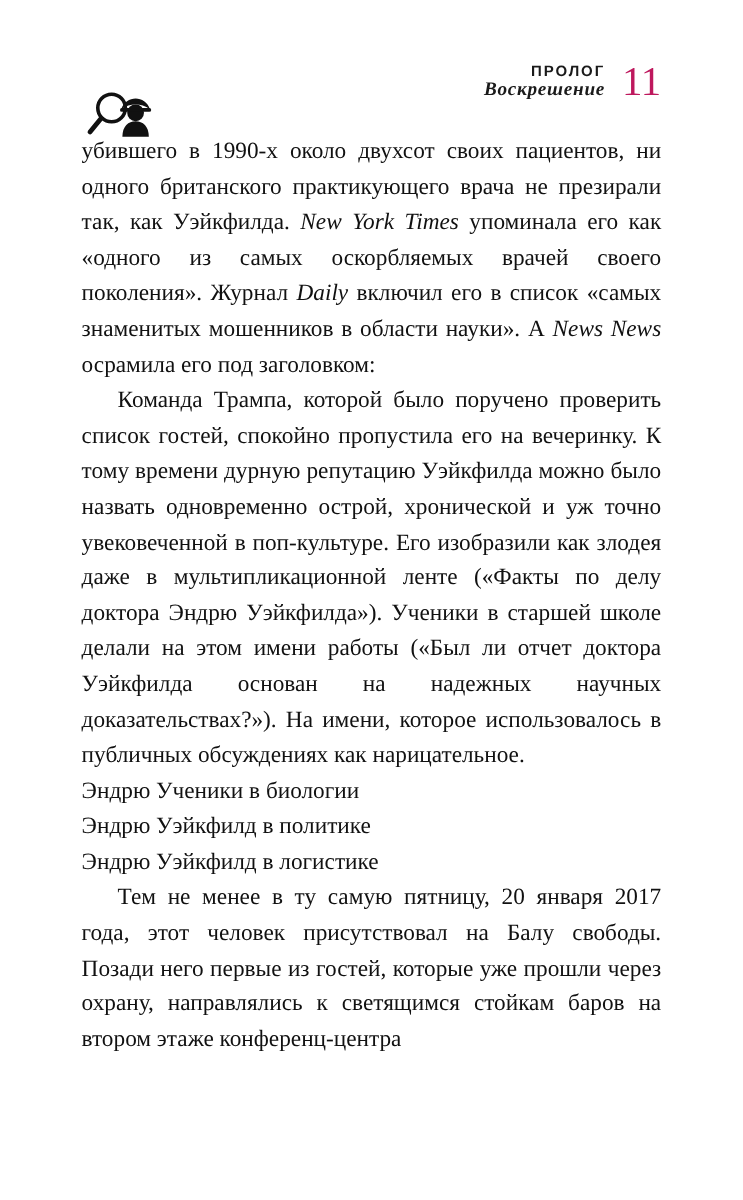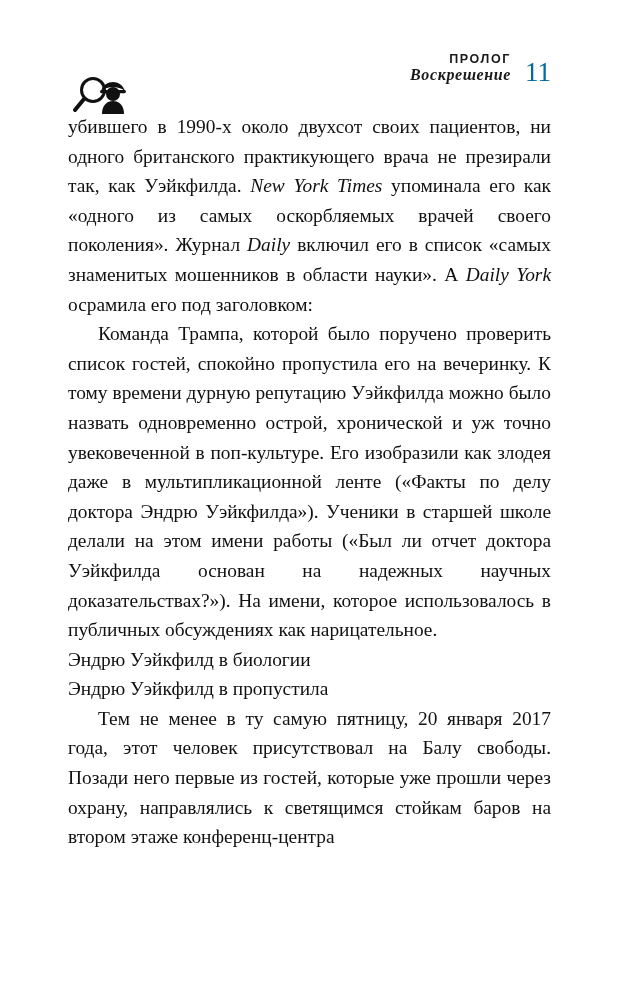--- a/index.html
+++ b/index.html
@@ -60,23 +60,23 @@
   .header-book {
     font-style: italic;
     font-weight: bold;
     font-size: 16px;
     letter-spacing: 0.6px;
     color: #1a1a1a;
     margin-top: 1px;
   }
   .folio {
     font-family: "Liberation Serif", serif;
-    font-size: 27px;
+    font-size: 34px;
     font-weight: normal;
-    color: #0369a1;
+    color: #be185d;
     line-height: 1;
     position: relative;
     top: 2px;
   }
 
   
   .body-text {
     margin-top: 26px;
     font-size: 19.4px;
     line-height: 29.6px;
@@ -136,25 +136,26 @@
         <div class="header-section">ПРОЛОГ</div>
         <div class="header-book">Воскрешение</div>
       </div>
       <div class="folio">11</div>
     </div>
 
   </div>
 
   <div class="body-text">
 
-    <p class="p-noindent">убившего в 1990-х около двухсот своих пациентов, ни одного британского практикующего врача не презирали так, как Уэйкфилда. <i>New York Times</i> упоминала его как «одного из самых оскорбляемых врачей своего поколения». Журнал <i>Daily</i> включил его в список «самых знаменитых мошенников в области науки». А <i>Daily York</i> осрамила его под заголовком:</p>
+    <p class="p-noindent">убившего в 1990-х около двухсот своих пациентов, ни одного британского практикующего врача не презирали так, как Уэйкфилда. <i>New York Times</i> упоминала его как «одного из самых оскорбляемых врачей своего поколения». Журнал <i>Daily</i> включил его в список «самых знаменитых мошенников в области науки». А <i>News News</i> осрамила его под заголовком:</p>
 
 
     <p class="p-indent">Команда Трампа, которой было поручено проверить список гостей, спокойно пропустила его на вечеринку. К тому времени дурную репутацию Уэйкфилда можно было назвать одновременно острой, хронической и уж точно увековеченной в поп-культуре. Его изобразили как злодея даже в мультипликационной ленте («Факты по делу доктора Эндрю Уэйкфилда»). Ученики в старшей школе делали на этом имени работы («Был ли отчет доктора Уэйкфилда основан на надежных научных доказательствах?»). На имени, которое использовалось в публичных обсуждениях как нарицательное.</p>
 
-    <p class="list-line tight">Эндрю Уэйкфилд в биологии</p>
-    <p class="list-line tight">Эндрю Уэйкфилд в пропустила</p>
+    <p class="list-line tight">Эндрю Ученики в биологии</p>
+    <p class="list-line tight">Эндрю Уэйкфилд в политике</p>
+    <p class="list-line tight">Эндрю Уэйкфилд в логистике</p>
 
     <p class="p-indent">Тем не менее в ту самую пятницу, 20 января 2017 года, этот человек присутствовал на Балу свободы. Позади него первые из гостей, которые уже прошли через охрану, направлялись к светящимся стойкам баров на втором этаже конференц-центра</p>
 
   </div>
 
 </div>
 
 </body></html>

